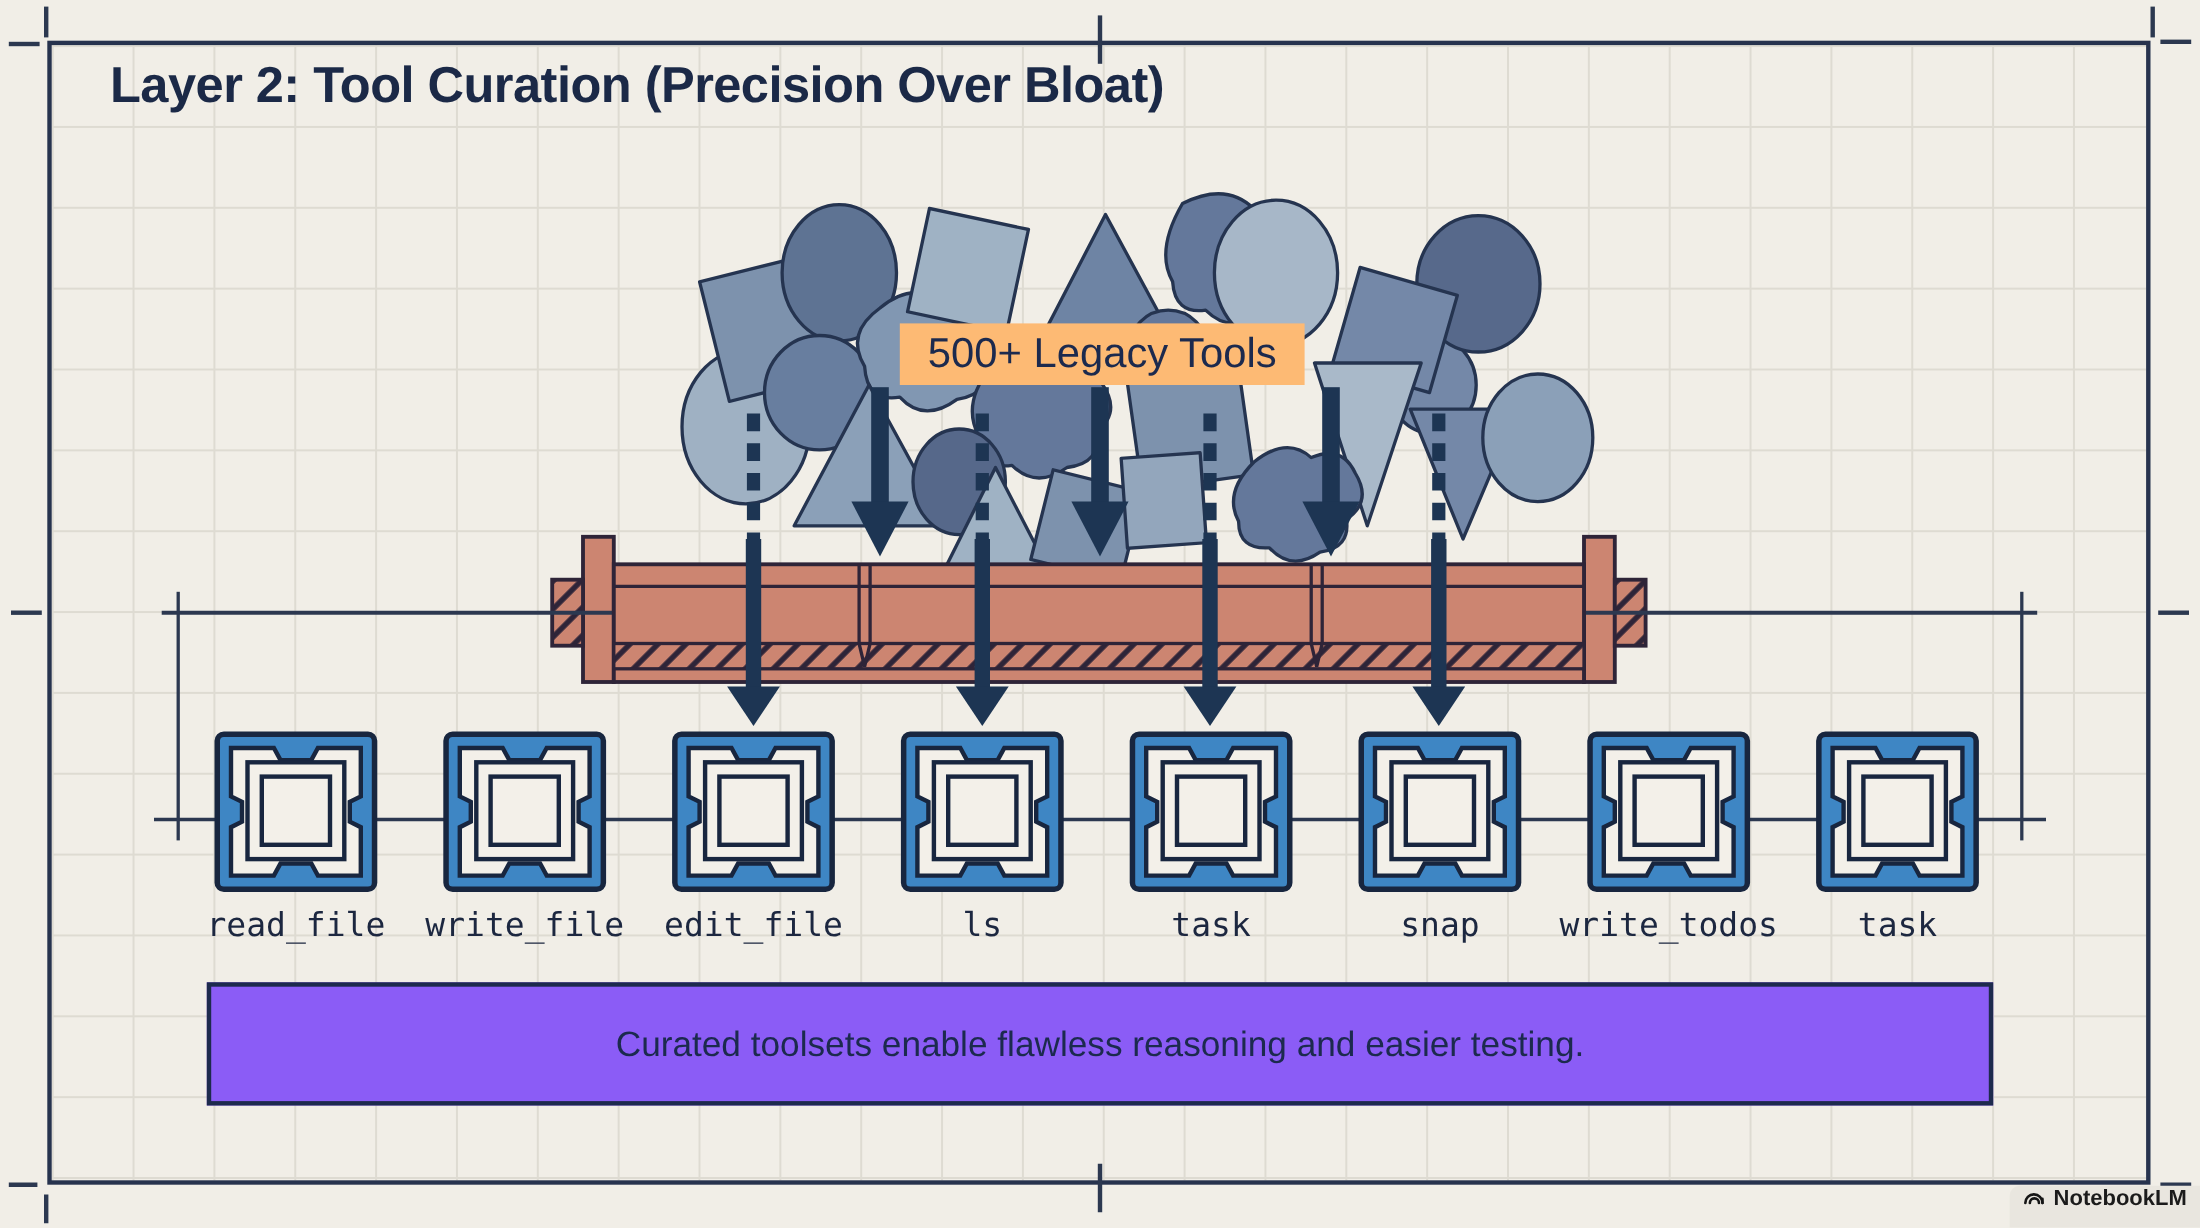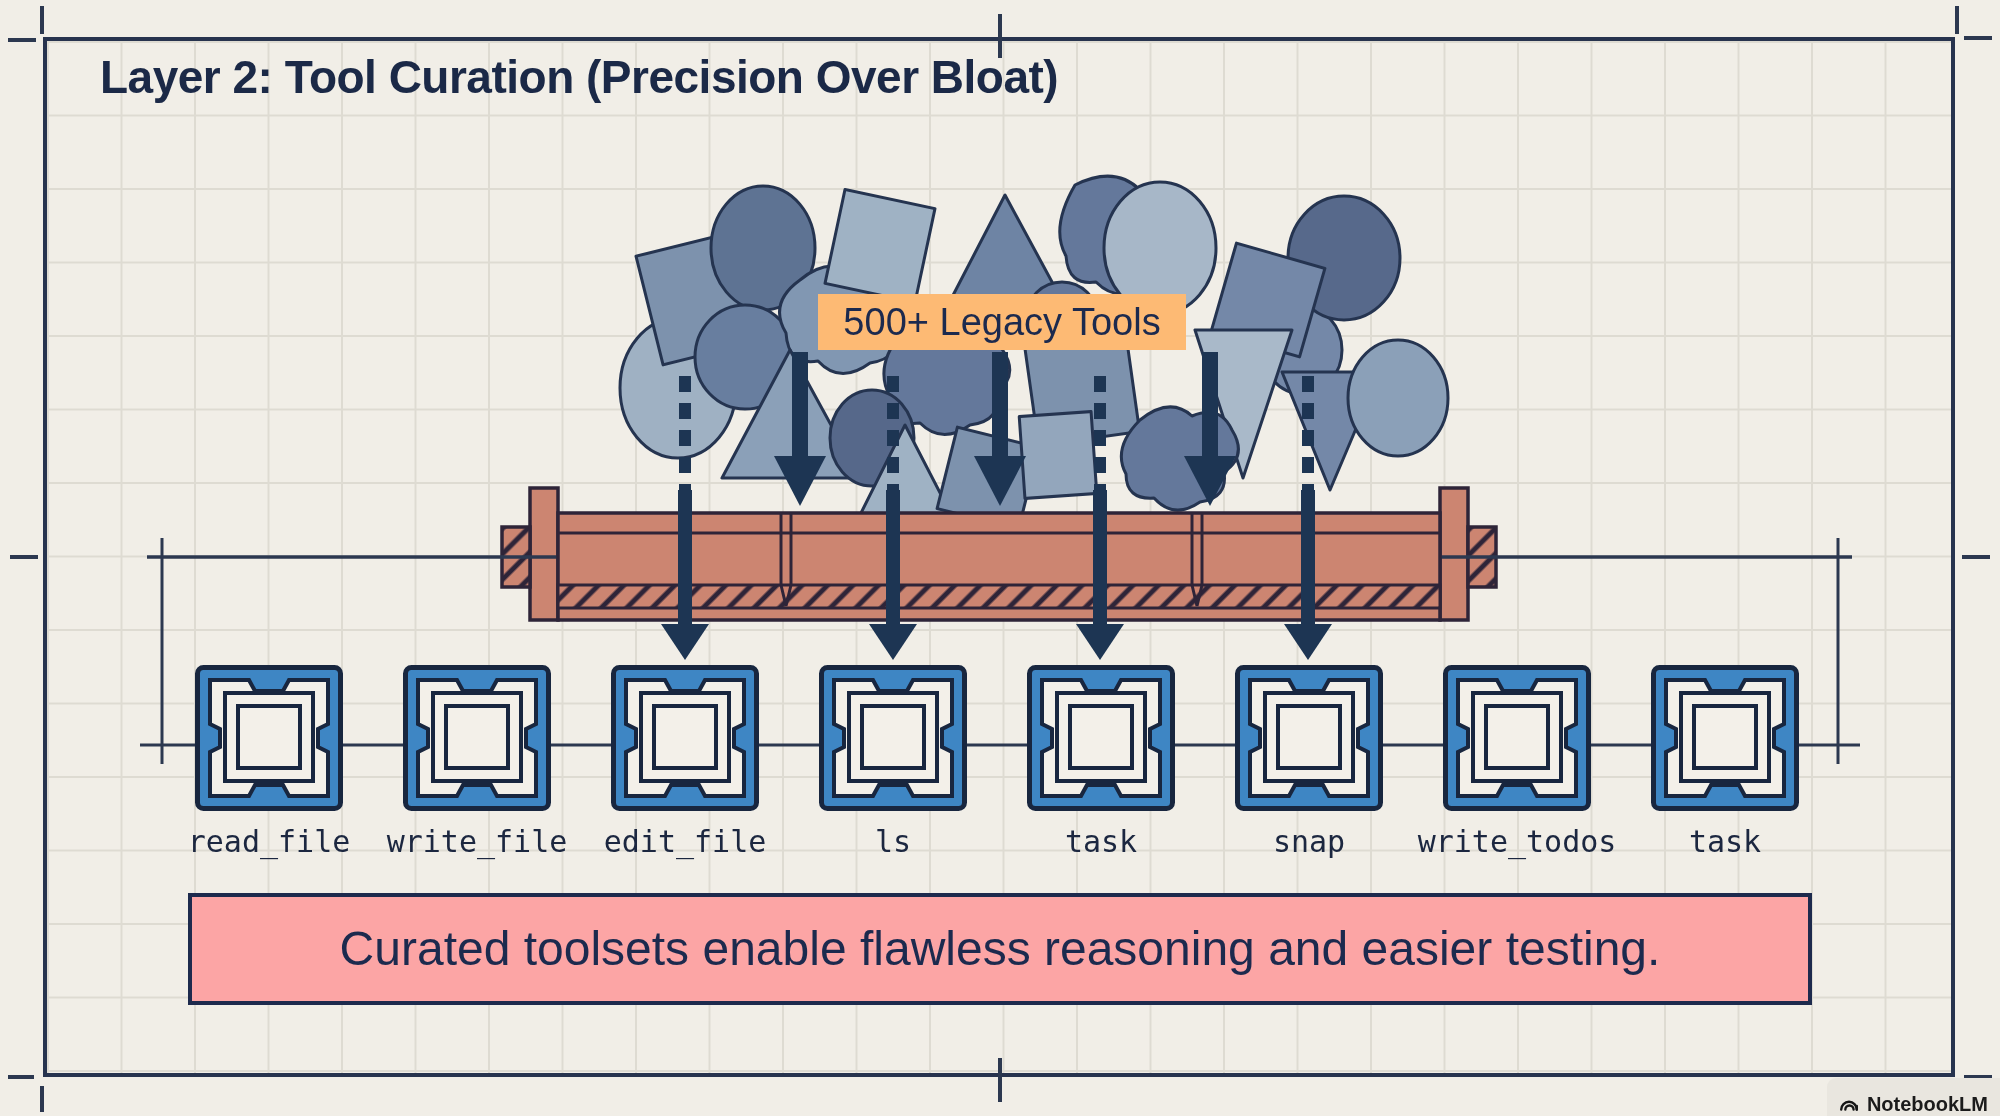--- a/index.html
+++ b/index.html
@@ -39,28 +39,28 @@
     position:absolute;left:194px;top:824px;width:1606px;z-index:3;
     display:flex;justify-content:space-between;gap:48px;
   }
   .chip-label{
     width:150px;text-align:center;white-space:nowrap;overflow:visible;
     font-family:"DejaVu Sans Mono", monospace;font-size:30px;color:#1c2740;
     display:flex;justify-content:center;
   }
   .caption-box{
     position:absolute;left:188px;top:893px;width:1624px;height:112px;z-index:3;
-    box-sizing:border-box;border:4px solid #1d2a4d;background:#fca5a5;
+    box-sizing:border-box;border:4px solid #1d2a4d;background:#8b5cf6;
     display:flex;flex-direction:column;align-items:center;justify-content:center;
-    font-size:48px;line-height:48px;color:#1c2a4e;text-align:center;
+    font-size:32px;line-height:48px;color:#1c2a4e;text-align:center;
   }
   .watermark{
     position:absolute;right:0;bottom:0;height:38px;z-index:4;
     background:#e9e6df;border-radius:9px 0 0 0;
-    display:flex;align-items:flex-end;gap:7px;padding:0 12px 0 11px;
+    display:flex;align-items:flex-start;gap:7px;padding:0 12px 0 11px;
     font-size:20px;font-weight:700;color:#1b1b1b;
   }
 </style>
 </head>
 <body>
 
 <div class="frame"></div>
 
 <svg class="linework" width="2000" height="1116" viewBox="0 0 2000 1116">
   <defs>

